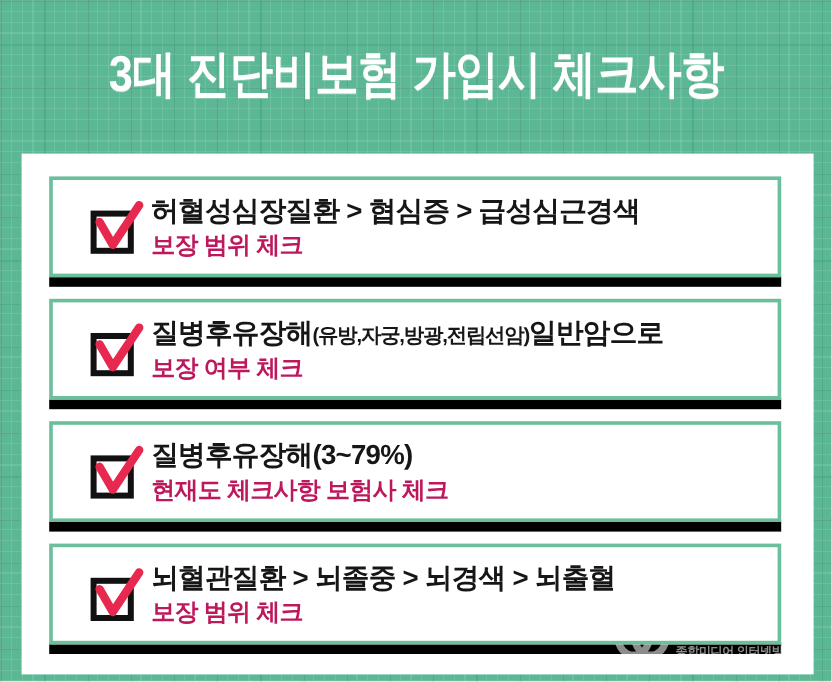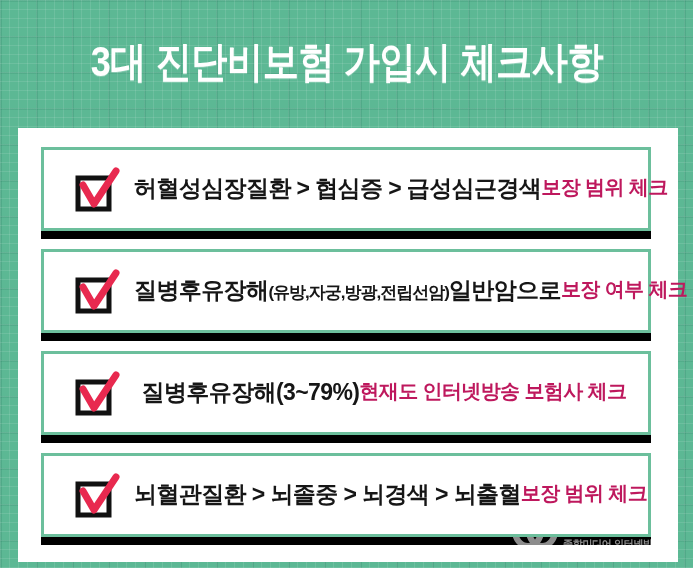--- a/index.html
+++ b/index.html
@@ -107,24 +107,23 @@
   }
   .check-icon svg {
     display: block;
     width: 56px;
     height: 56px;
   }
 
   
   .card-text {
     flex: 1 1 auto;
-    margin-left: 8px;
     padding-right: 14px;
     display: flex;
-    flex-direction: row;
+    flex-direction: column;
     justify-content: center;
   }
   .line1 {
     color: #161616;
     font-size: 23px;
     line-height: 28px;
     font-weight: 700;
     letter-spacing: -0.6px;
     white-space: nowrap;
   }
@@ -247,21 +246,21 @@
         <div class="check-icon">
           <svg viewBox="0 0 56 56" xmlns="http://www.w3.org/2000/svg">
             <rect x="8" y="17" width="31" height="31" fill="none" stroke="#111111" stroke-width="5"></rect>
             <path d="M13 24 L24 43 L46 10" fill="none" stroke="#e8294f" stroke-width="7" stroke-linecap="round" stroke-linejoin="round"></path>
           </svg>
         </div>
         <div class="card-text">
           <div class="line1">
             <span>질병후유장해(3~79%)</span><span class="small"></span><span></span>
           </div>
-          <div class="line2">현재도 인터넷방송 보험사 체크</div>
+          <div class="line2">현재도 체크사항 보험사 체크</div>
         </div>
       </div>
     </div>
 
     <div class="card-wrap c3">
       <div class="card-shadow"></div>
       <div class="card">
         <div class="check-icon">
           <svg viewBox="0 0 56 56" xmlns="http://www.w3.org/2000/svg">
             <rect x="8" y="17" width="31" height="31" fill="none" stroke="#111111" stroke-width="5"></rect>

